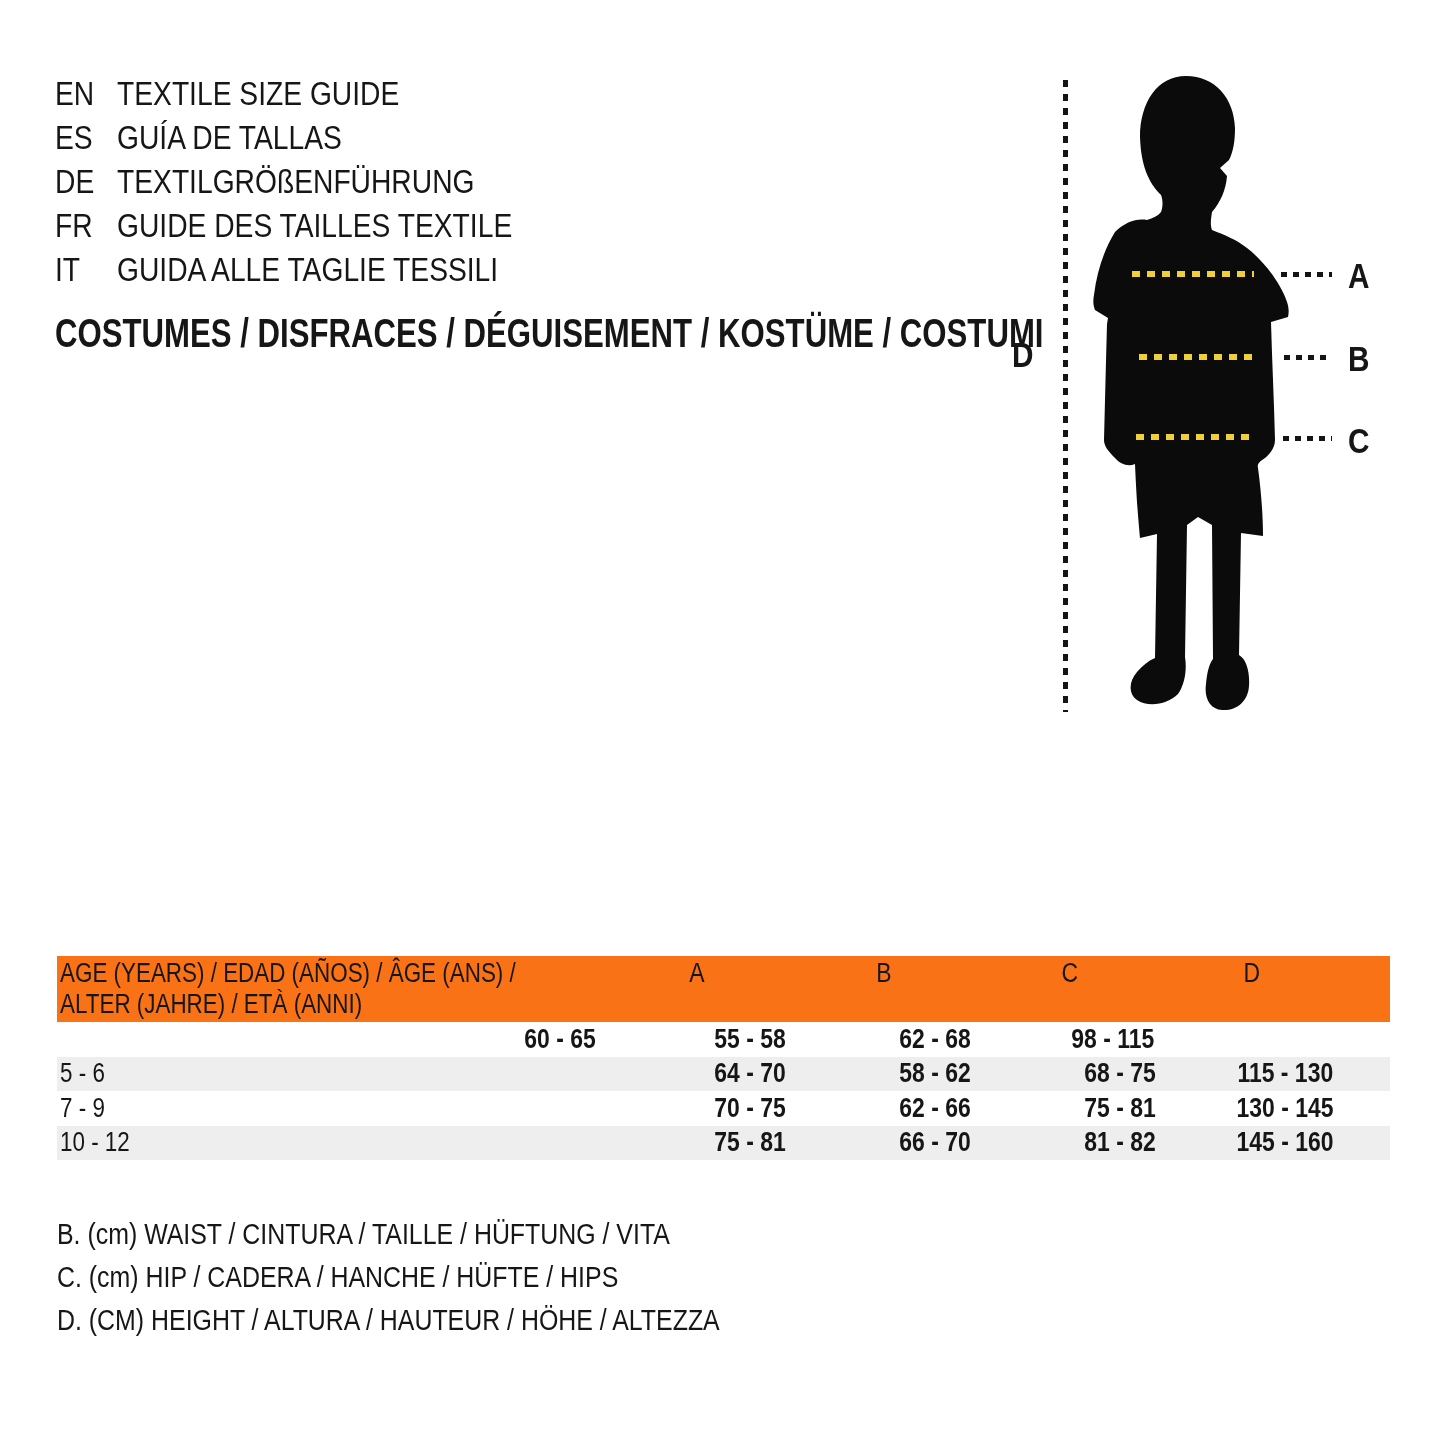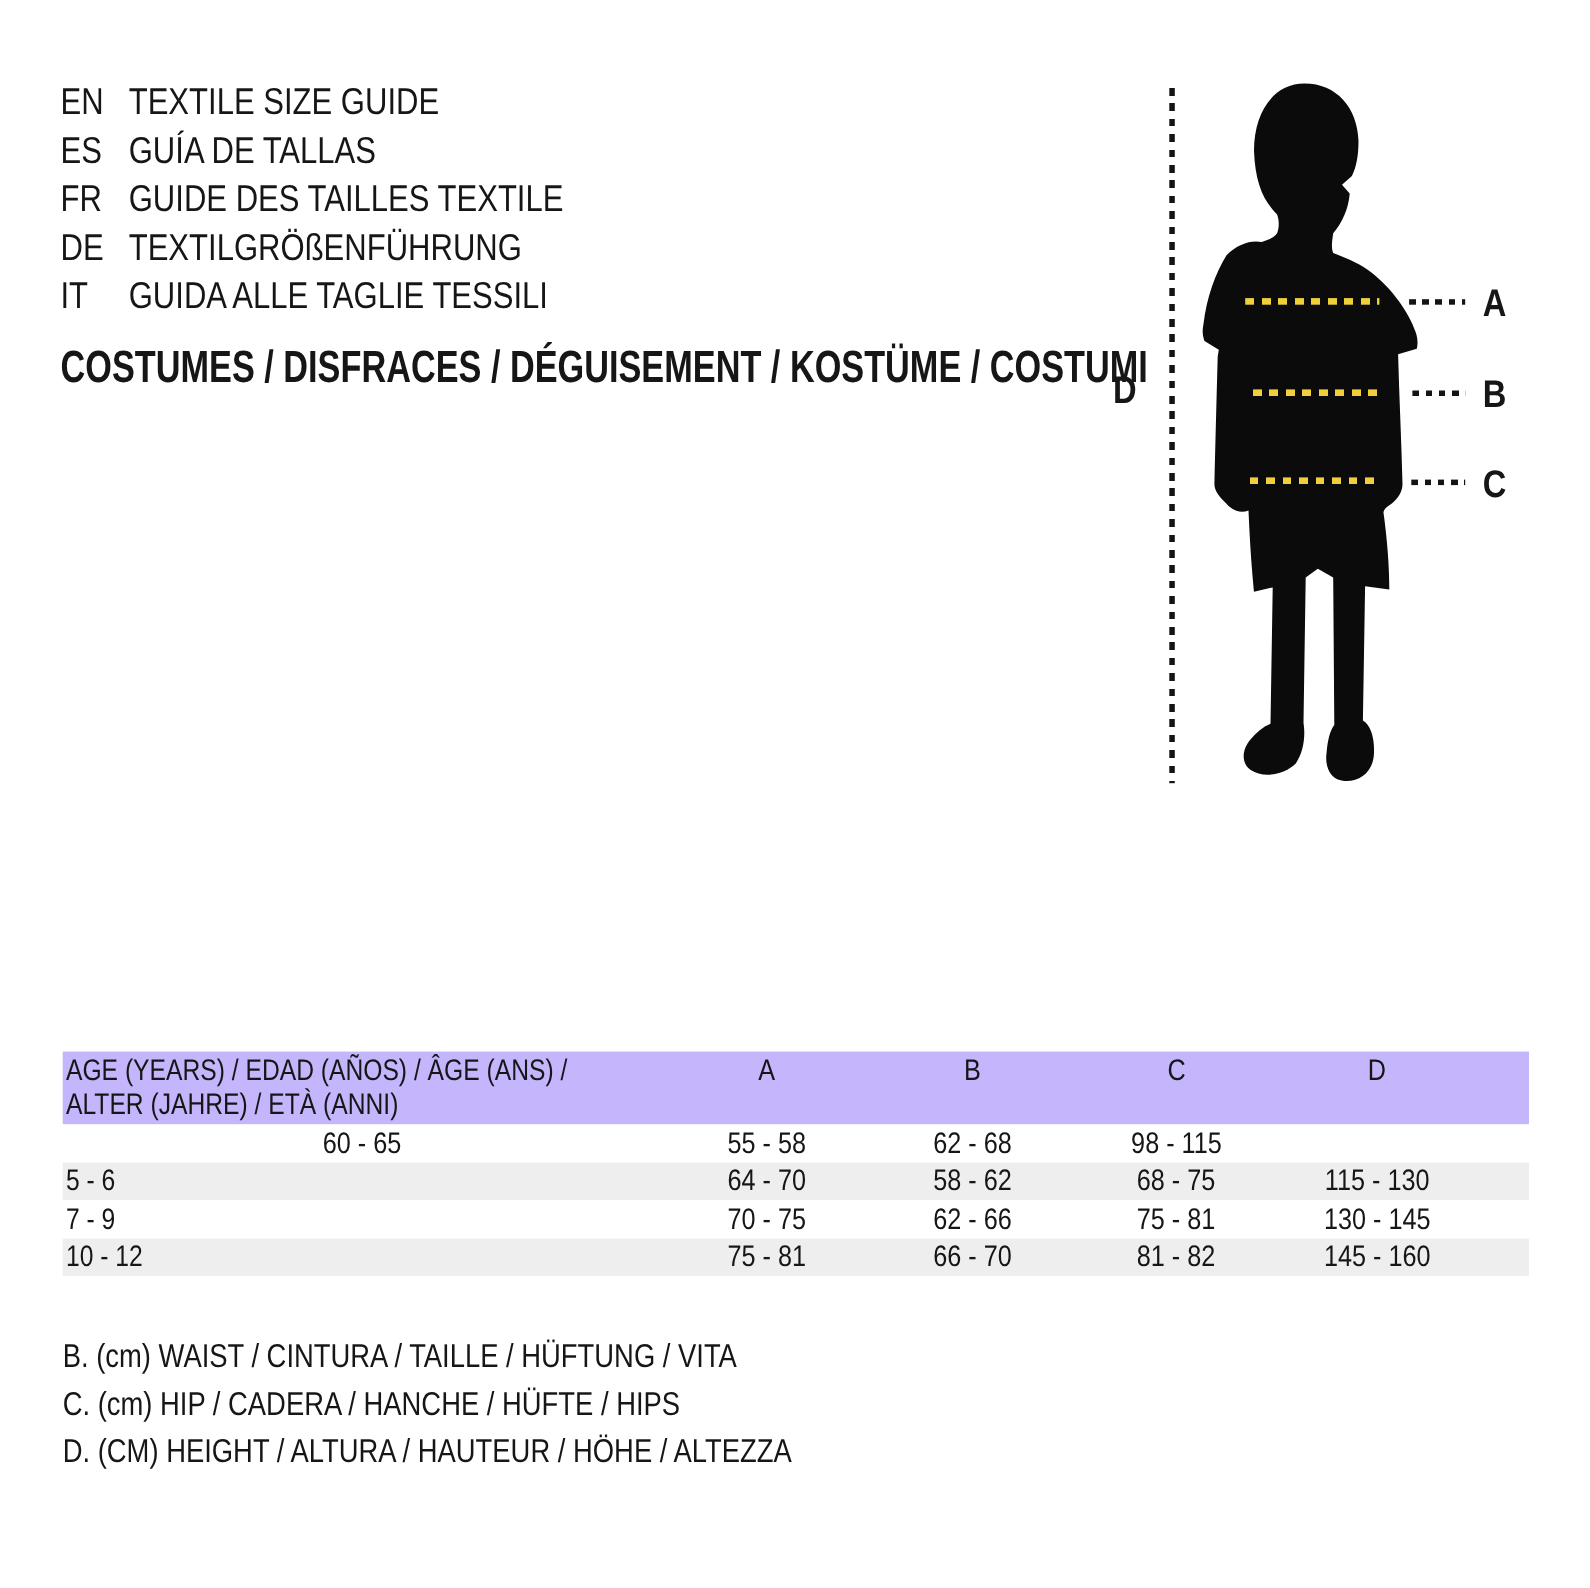--- a/index.html
+++ b/index.html
@@ -27,54 +27,54 @@
   .dot-h { position:absolute; height:5px;
     background-image:repeating-linear-gradient(90deg, #141414 0 6px, rgba(0,0,0,0) 6px 12px); }
   .dot-v { position:absolute; width:5px;
     background-image:repeating-linear-gradient(180deg, #141414 0 7px, rgba(0,0,0,0) 7px 14px); }
   .mlabel { position:absolute; font-size:35px; font-weight:700; }
 
   
   .children-title { position:absolute; left:57px; top:906px; font-size:30px; }
   .size-table { position:absolute; left:57px; top:956px; width:1333px; font-size:27px; }
   .t-head { display:grid; grid-template-columns:545px 190px 185px 185px 180px 1fr;
-    background:#c4b5fd; height:66px; }
+    background:#f97316; height:66px; }
   .t-head .label-cell { padding:2px 0 0 3px; line-height:31px; }
   .t-head .col-cell { text-align:center; padding-top:2px; line-height:31px; }
   .t-row { display:grid; grid-template-columns:545px 190px 185px 185px 180px 1fr;
     height:34.5px; align-items:center; }
   .t-row.alt { background:#eeeeee; }
   .age-cell { padding-left:3px; }
-  .val-cell { text-align:center; }
+  .val-cell { text-align:right;font-weight:bold; }
 
   
   .legend { position:absolute; left:57px; top:1212px; font-size:30px; }
   .legend-row { height:43px; display:flex; align-items:center; }
 </style>
 </head>
 <body>
 
 <div class="page">
 
   <div class="langs">
     <div class="lang-row">
       <span class="lang-code"><span class="cl">EN</span></span>
       <span class="cl">TEXTILE SIZE GUIDE</span>
     </div>
     <div class="lang-row">
       <span class="lang-code"><span class="cl">ES</span></span>
       <span class="cl">GUÍA DE TALLAS</span>
     </div>
     <div class="lang-row">
+      <span class="lang-code"><span class="cl">DE</span></span>
+      <span class="cl">TEXTILGRÖßENFÜHRUNG</span>
+    </div>
+    <div class="lang-row">
       <span class="lang-code"><span class="cl">FR</span></span>
       <span class="cl">GUIDE DES TAILLES TEXTILE</span>
-    </div>
-    <div class="lang-row">
-      <span class="lang-code"><span class="cl">DE</span></span>
-      <span class="cl">TEXTILGRÖßENFÜHRUNG</span>
     </div>
     <div class="lang-row">
       <span class="lang-code"><span class="cl">IT</span></span>
       <span class="cl">GUIDA ALLE TAGLIE TESSILI</span>
     </div>
   </div>
 
   <div class="costumes">
     <span class="cl">COSTUMES / DISFRACES / DÉGUISEMENT / KOSTÜME / COSTUMI</span>
   </div>

